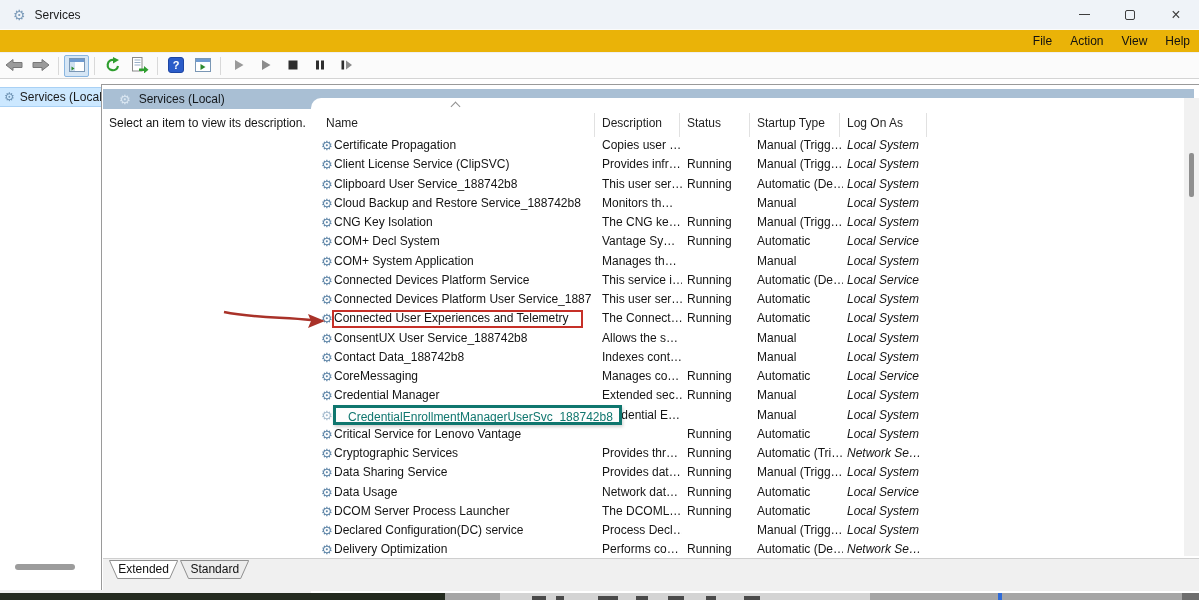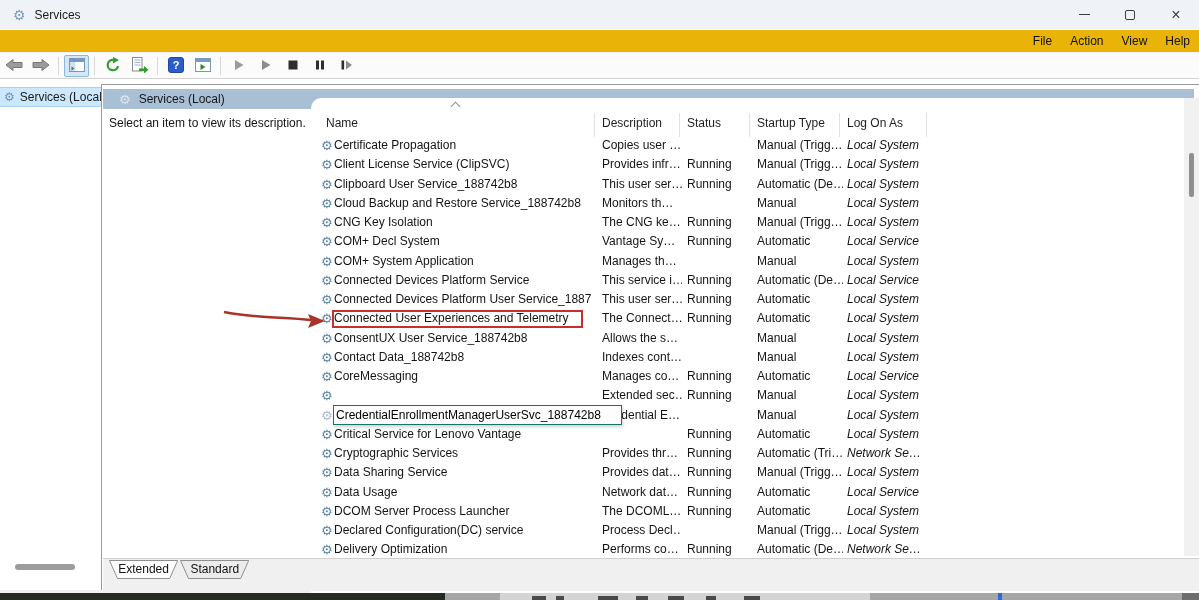--- a/index.html
+++ b/index.html
@@ -52,21 +52,21 @@
   .row { position:absolute; left:0; width:100%; height:19.25px; line-height:19.25px; white-space:nowrap; }
   .cell { position:absolute; top:0; overflow:hidden; white-space:nowrap; color:#141414; }
   .row .gear { position:absolute; left:10px; top:0; color:#5f86a8; font-size:13px; }
   .c-name    { left:7px;  width:257px;margin-left:16px; }
   .c-desc    { left:291px; width:80px; }
   .c-status  { left:376px; width:65px; }
   .c-startup { left:446px; width:86px; }
   .c-logon   { left:536px; width:80px;font-style:italic; }
 
   .hl-box { position:absolute; left:21px; top:0.5px; width:251px; height:18px; border:2px solid #c63028; }
-  .tip-box { position:absolute; left:22px; top:-1px; width:289px; height:20px; background:#fdfdfd; border:1px solid #0f766e; box-shadow:1px 2px 3px rgba(0,0,0,0.18); color:#000000; line-height:18px; padding-left:2px; z-index:5; overflow:hidden; }
+  .tip-box { position:absolute; left:22px; top:-1px; width:289px; height:20px; background:#fdfdfd; border:3px solid #0f766e; box-shadow:1px 2px 3px rgba(0,0,0,0.18); color:#0f766e; line-height:18px; padding-left:12px; z-index:5; overflow:hidden; }
   .row.grayed .gear { opacity:0.55; }
 
   .vscroll { position:absolute; right:0; top:0; width:16px; height:458px; background:#f1f1f1; }
   .vthumb { position:absolute; left:5px; top:55px; width:5px; height:44px; background:#8f8f8f; border-radius:2px; }
 
   
   .tabstrip { position:absolute; left:1px; top:473px; width:1097px; height:33px; background:#f0f0f0; border-top:1px solid #cfcfcf; }
   .tab { position:absolute; top:1px; height:19px; }
   .tab svg { position:absolute; left:0; top:0; }
   .tab .tab-label { position:absolute; left:0; top:1px; width:100%; text-align:center; line-height:17px; color:#111; }
@@ -321,20 +321,21 @@
               <div class="row" style="top: 231px;">
                 <span class="gear">⚙</span>
                 <div class="cell c-name">CoreMessaging</div>
                 <div class="cell c-desc">Manages co…</div>
                 <div class="cell c-status">Running</div>
                 <div class="cell c-startup">Automatic</div>
                 <div class="cell c-logon">Local Service</div>
               </div>
               <div class="row" style="top: 250.25px;">
                 <span class="gear">⚙</span>
+                <div class="cell c-name">Credential Manager</div>
                 <div class="cell c-desc">Extended sec…</div>
                 <div class="cell c-status">Running</div>
                 <div class="cell c-startup">Manual</div>
                 <div class="cell c-logon">Local System</div>
               </div>
               <div class="row grayed" style="top: 269.5px;">
                 <span class="gear">⚙</span>
                 <div class="tip-box">CredentialEnrollmentManagerUserSvc_188742b8</div>
                 <div class="cell c-desc">Credential E…</div>
                 <div class="cell c-status"></div>

